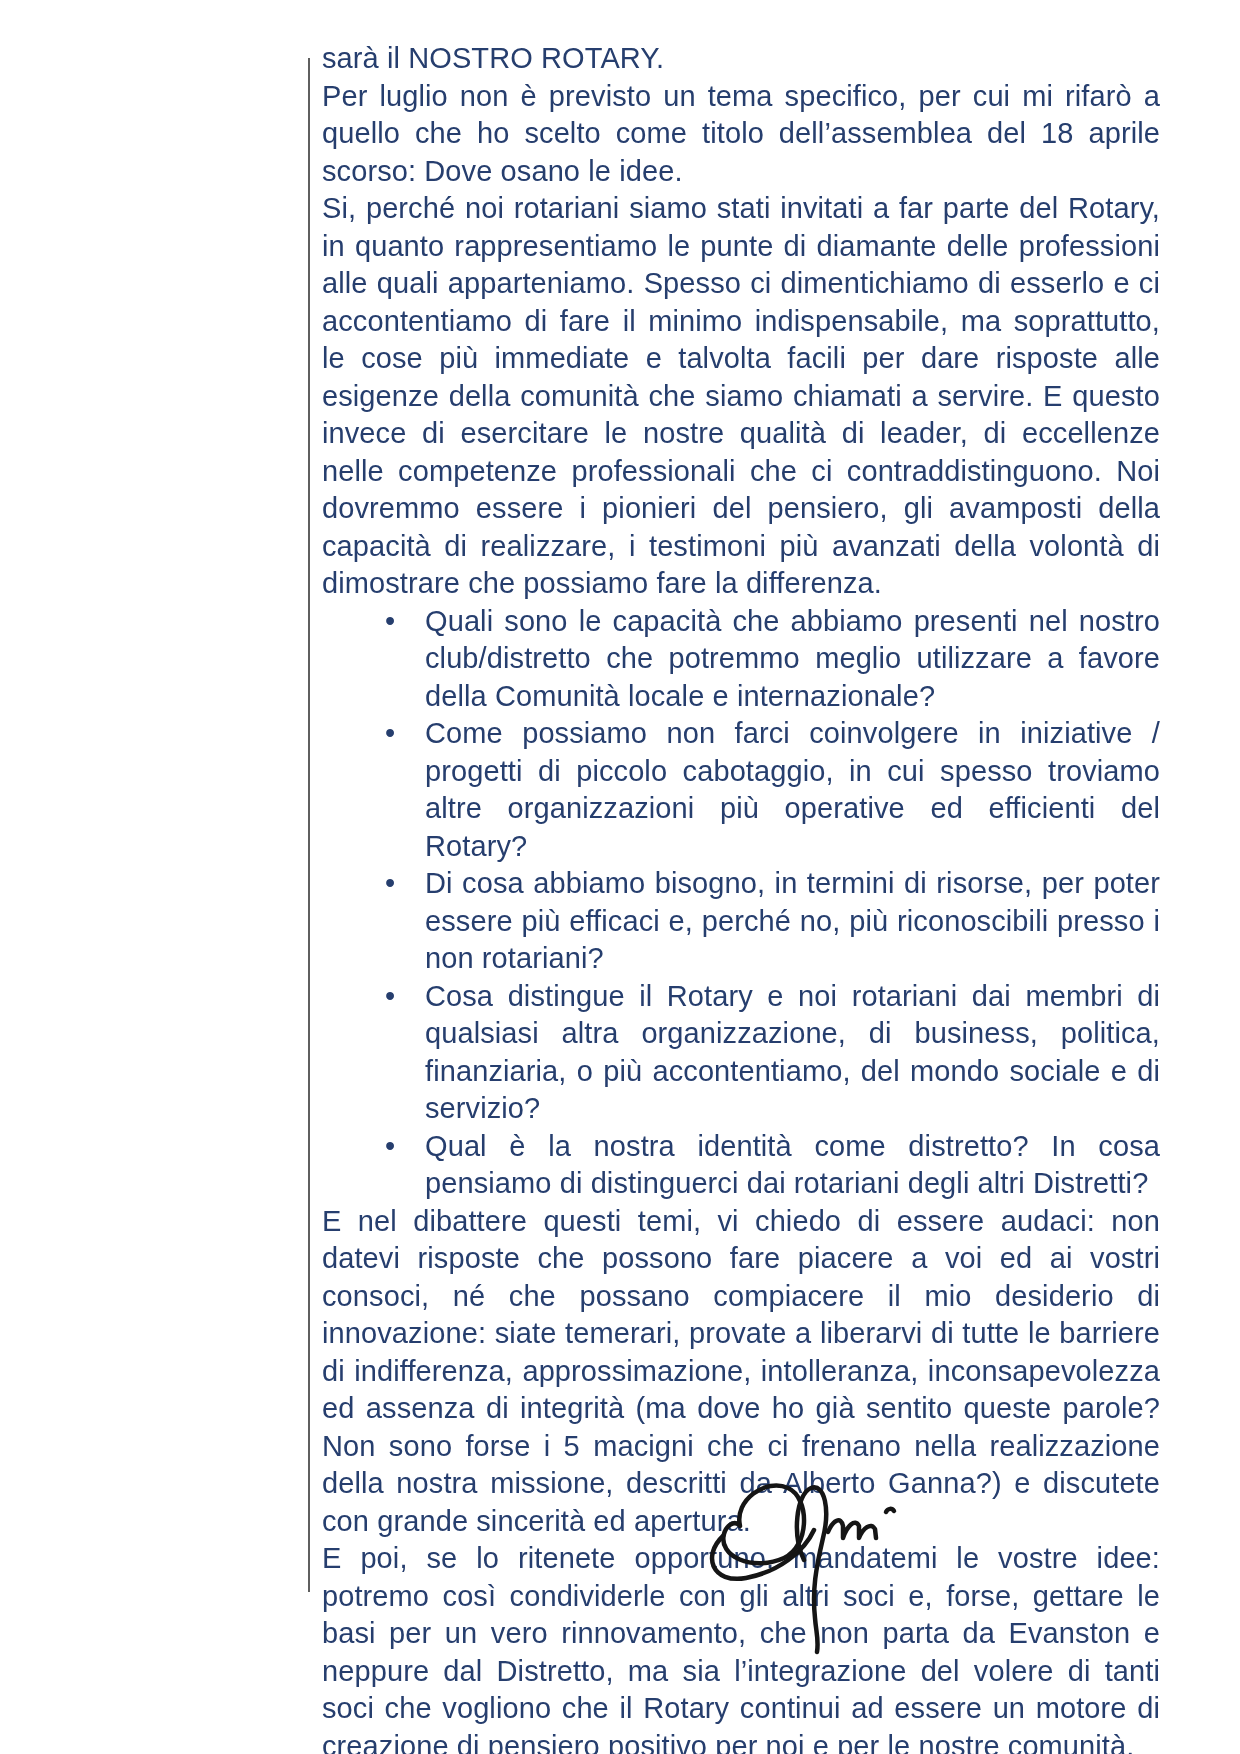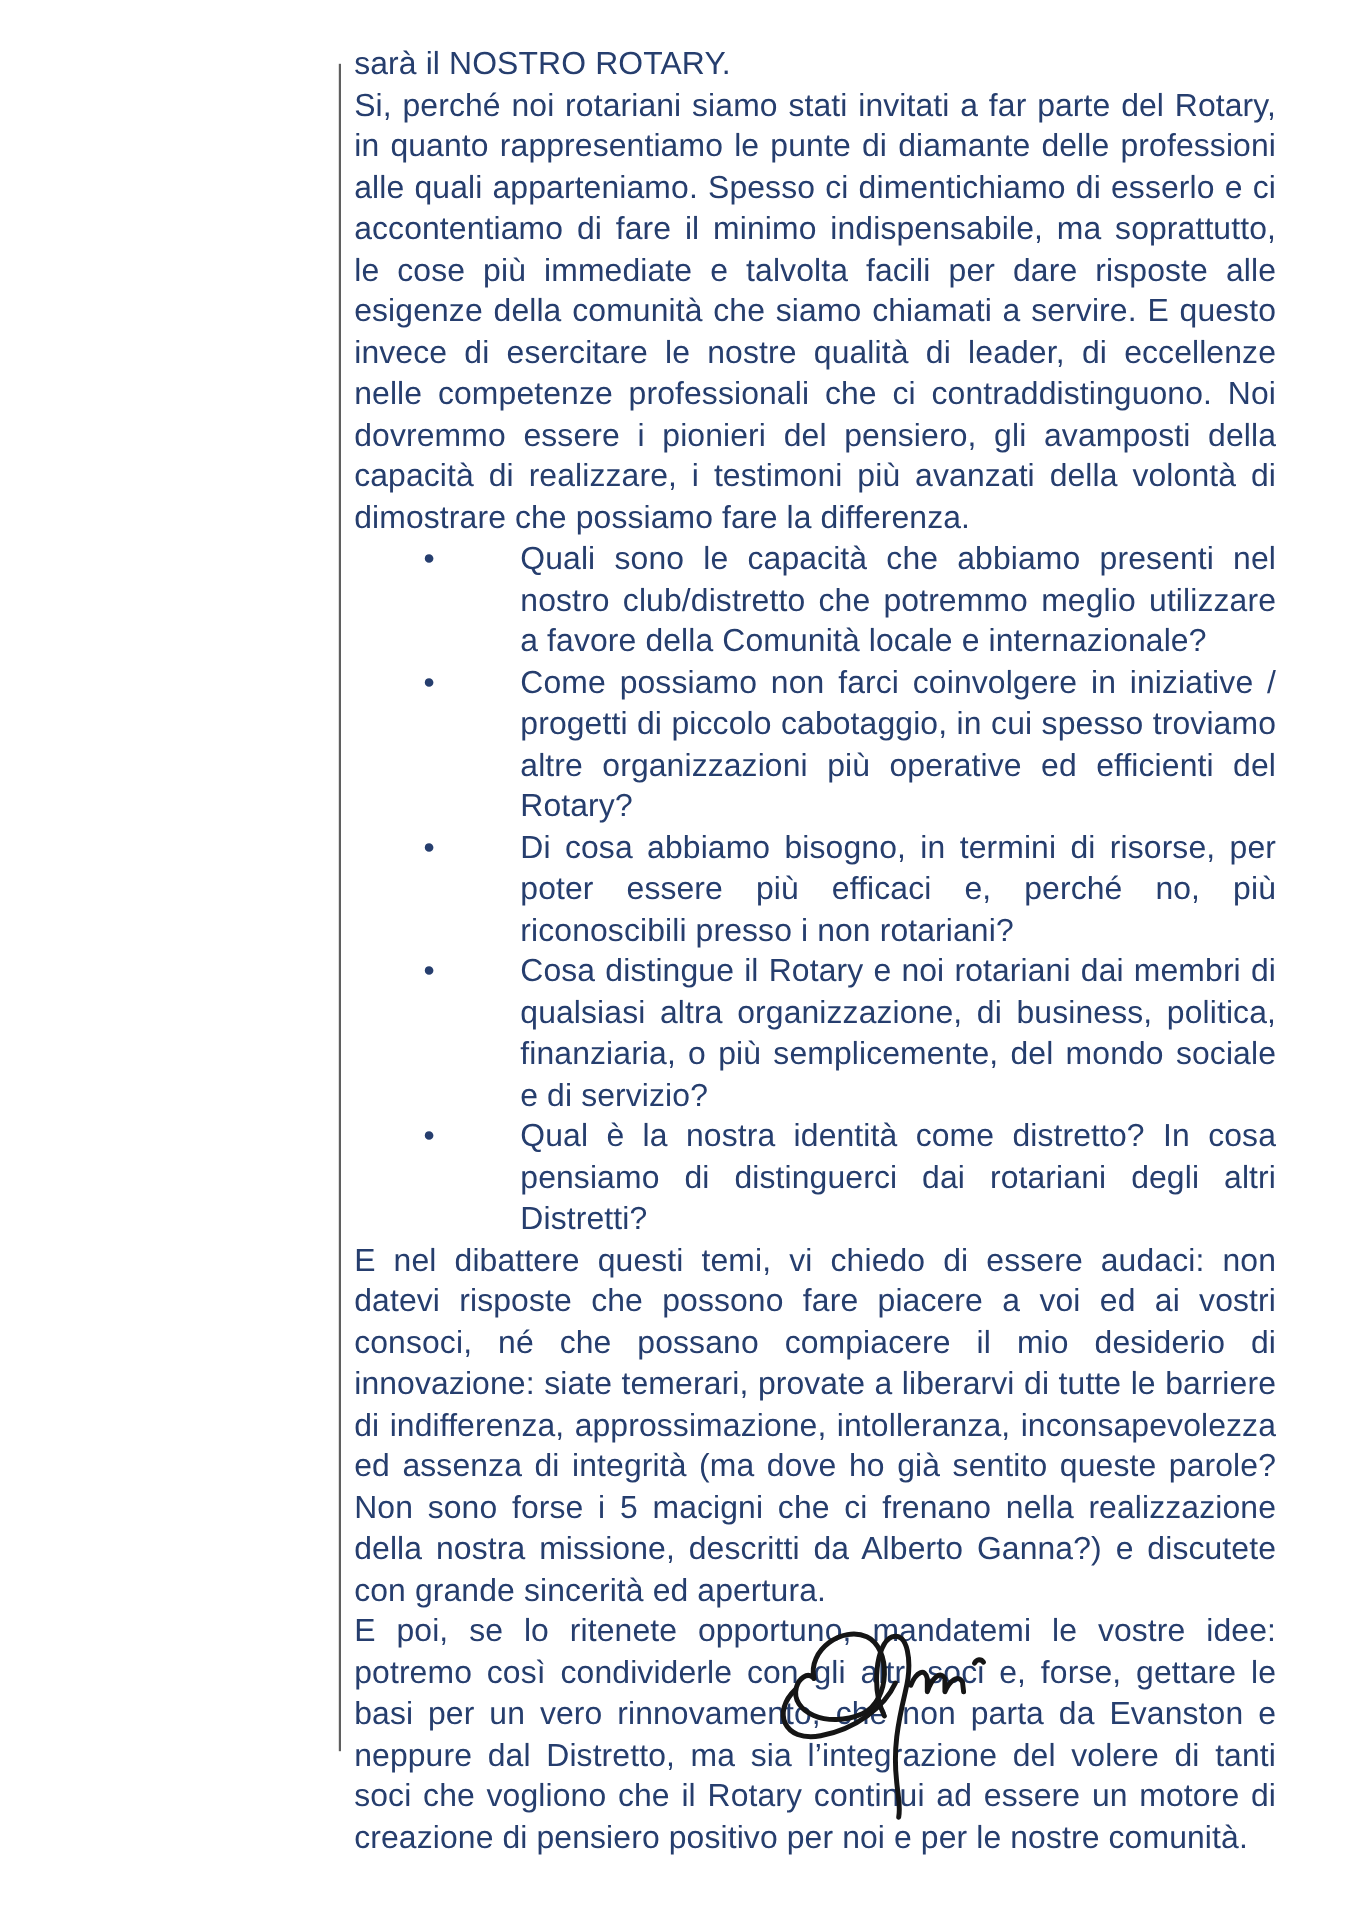--- a/index.html
+++ b/index.html
@@ -45,21 +45,20 @@
   ul.points li {
     display: flex;
   }
   .bullet-dot {
     flex: 0 0 40px;
     width: 40px;
   }
   .bullet-text {
     flex: 1;
     text-align: justify;
-    margin-left: 48px;
   }
   .signature-wrap {
     position: absolute;
     left: 688px;
     top: 1468px;
     width: 215px;
     height: 190px;
   }
   .signature-wrap svg {
     display: block;
@@ -69,38 +68,39 @@
 </style>
 </head>
 <body>
 
 <div class="page">
 
   <div class="margin-rule"></div>
 
   <div class="content">
     <p>sarà il NOSTRO ROTARY.</p>
+    <p>Per luglio non è previsto un tema specifico, per cui mi rifarò a quello che ho scelto come titolo dell’assemblea del 18 aprile scorso: Dove osano le idee.</p>
     <p>Si, perché noi rotariani siamo stati invitati a far parte del Rotary, in quanto rappresentiamo le punte di diamante delle professioni alle quali apparteniamo. Spesso ci dimentichiamo di esserlo e ci accontentiamo di fare il minimo indispensabile, ma soprattutto, le cose più immediate e talvolta facili per dare risposte alle esigenze della comunità che siamo chiamati a servire. E questo invece di esercitare le nostre qualità di leader, di eccellenze nelle competenze professionali che ci contraddistinguono. Noi dovremmo essere i pionieri del pensiero, gli avamposti della capacità di realizzare, i testimoni più avanzati della volontà di dimostrare che possiamo fare la differenza.</p>
 
     <ul class="points">
       <li>
         <span class="bullet-dot">•</span>
         <span class="bullet-text">Quali sono le capacità che abbiamo presenti nel nostro club/distretto che potremmo meglio utilizzare a favore della Comunità locale e internazionale?</span>
       </li>
       <li>
         <span class="bullet-dot">•</span>
         <span class="bullet-text">Come possiamo non farci coinvolgere in iniziative / progetti di piccolo cabotaggio, in cui spesso troviamo altre organizzazioni più operative ed efficienti del Rotary?</span>
       </li>
       <li>
         <span class="bullet-dot">•</span>
         <span class="bullet-text">Di cosa abbiamo bisogno, in termini di risorse, per poter essere più efficaci e, perché no, più riconoscibili presso i non rotariani?</span>
       </li>
       <li>
         <span class="bullet-dot">•</span>
-        <span class="bullet-text">Cosa distingue il Rotary e noi rotariani dai membri di qualsiasi altra organizzazione, di business, politica, finanziaria, o più semplicemente, del mondo sociale e di servizio?</span>
+        <span class="bullet-text">Cosa distingue il Rotary e noi rotariani dai membri di qualsiasi altra organizzazione, di business, politica, finanziaria, o più accontentiamo, del mondo sociale e di servizio?</span>
       </li>
       <li>
         <span class="bullet-dot">•</span>
         <span class="bullet-text">Qual è la nostra identità come distretto? In cosa pensiamo di distinguerci dai rotariani degli altri Distretti?</span>
       </li>
     </ul>
 
     <p>E nel dibattere questi temi, vi chiedo di essere audaci: non datevi risposte che possono fare piacere a voi ed ai vostri consoci, né che possano compiacere il mio desiderio di innovazione: siate temerari, provate a liberarvi di tutte le barriere di indifferenza, approssimazione, intolleranza, inconsapevolezza ed assenza di integrità (ma dove ho già sentito queste parole? Non sono forse i 5 macigni che ci frenano nella realizzazione della nostra missione, descritti da Alberto Ganna?) e discutete con grande sincerità ed apertura.</p>
     <p>E poi, se lo ritenete opportuno, mandatemi le vostre idee: potremo così condividerle con gli altri soci e, forse, gettare le basi per un vero rinnovamento, che non parta da Evanston e neppure dal Distretto, ma sia l’integrazione del volere di tanti soci che vogliono che il Rotary continui ad essere un motore di creazione di pensiero positivo per noi e per le nostre comunità.</p>
 

